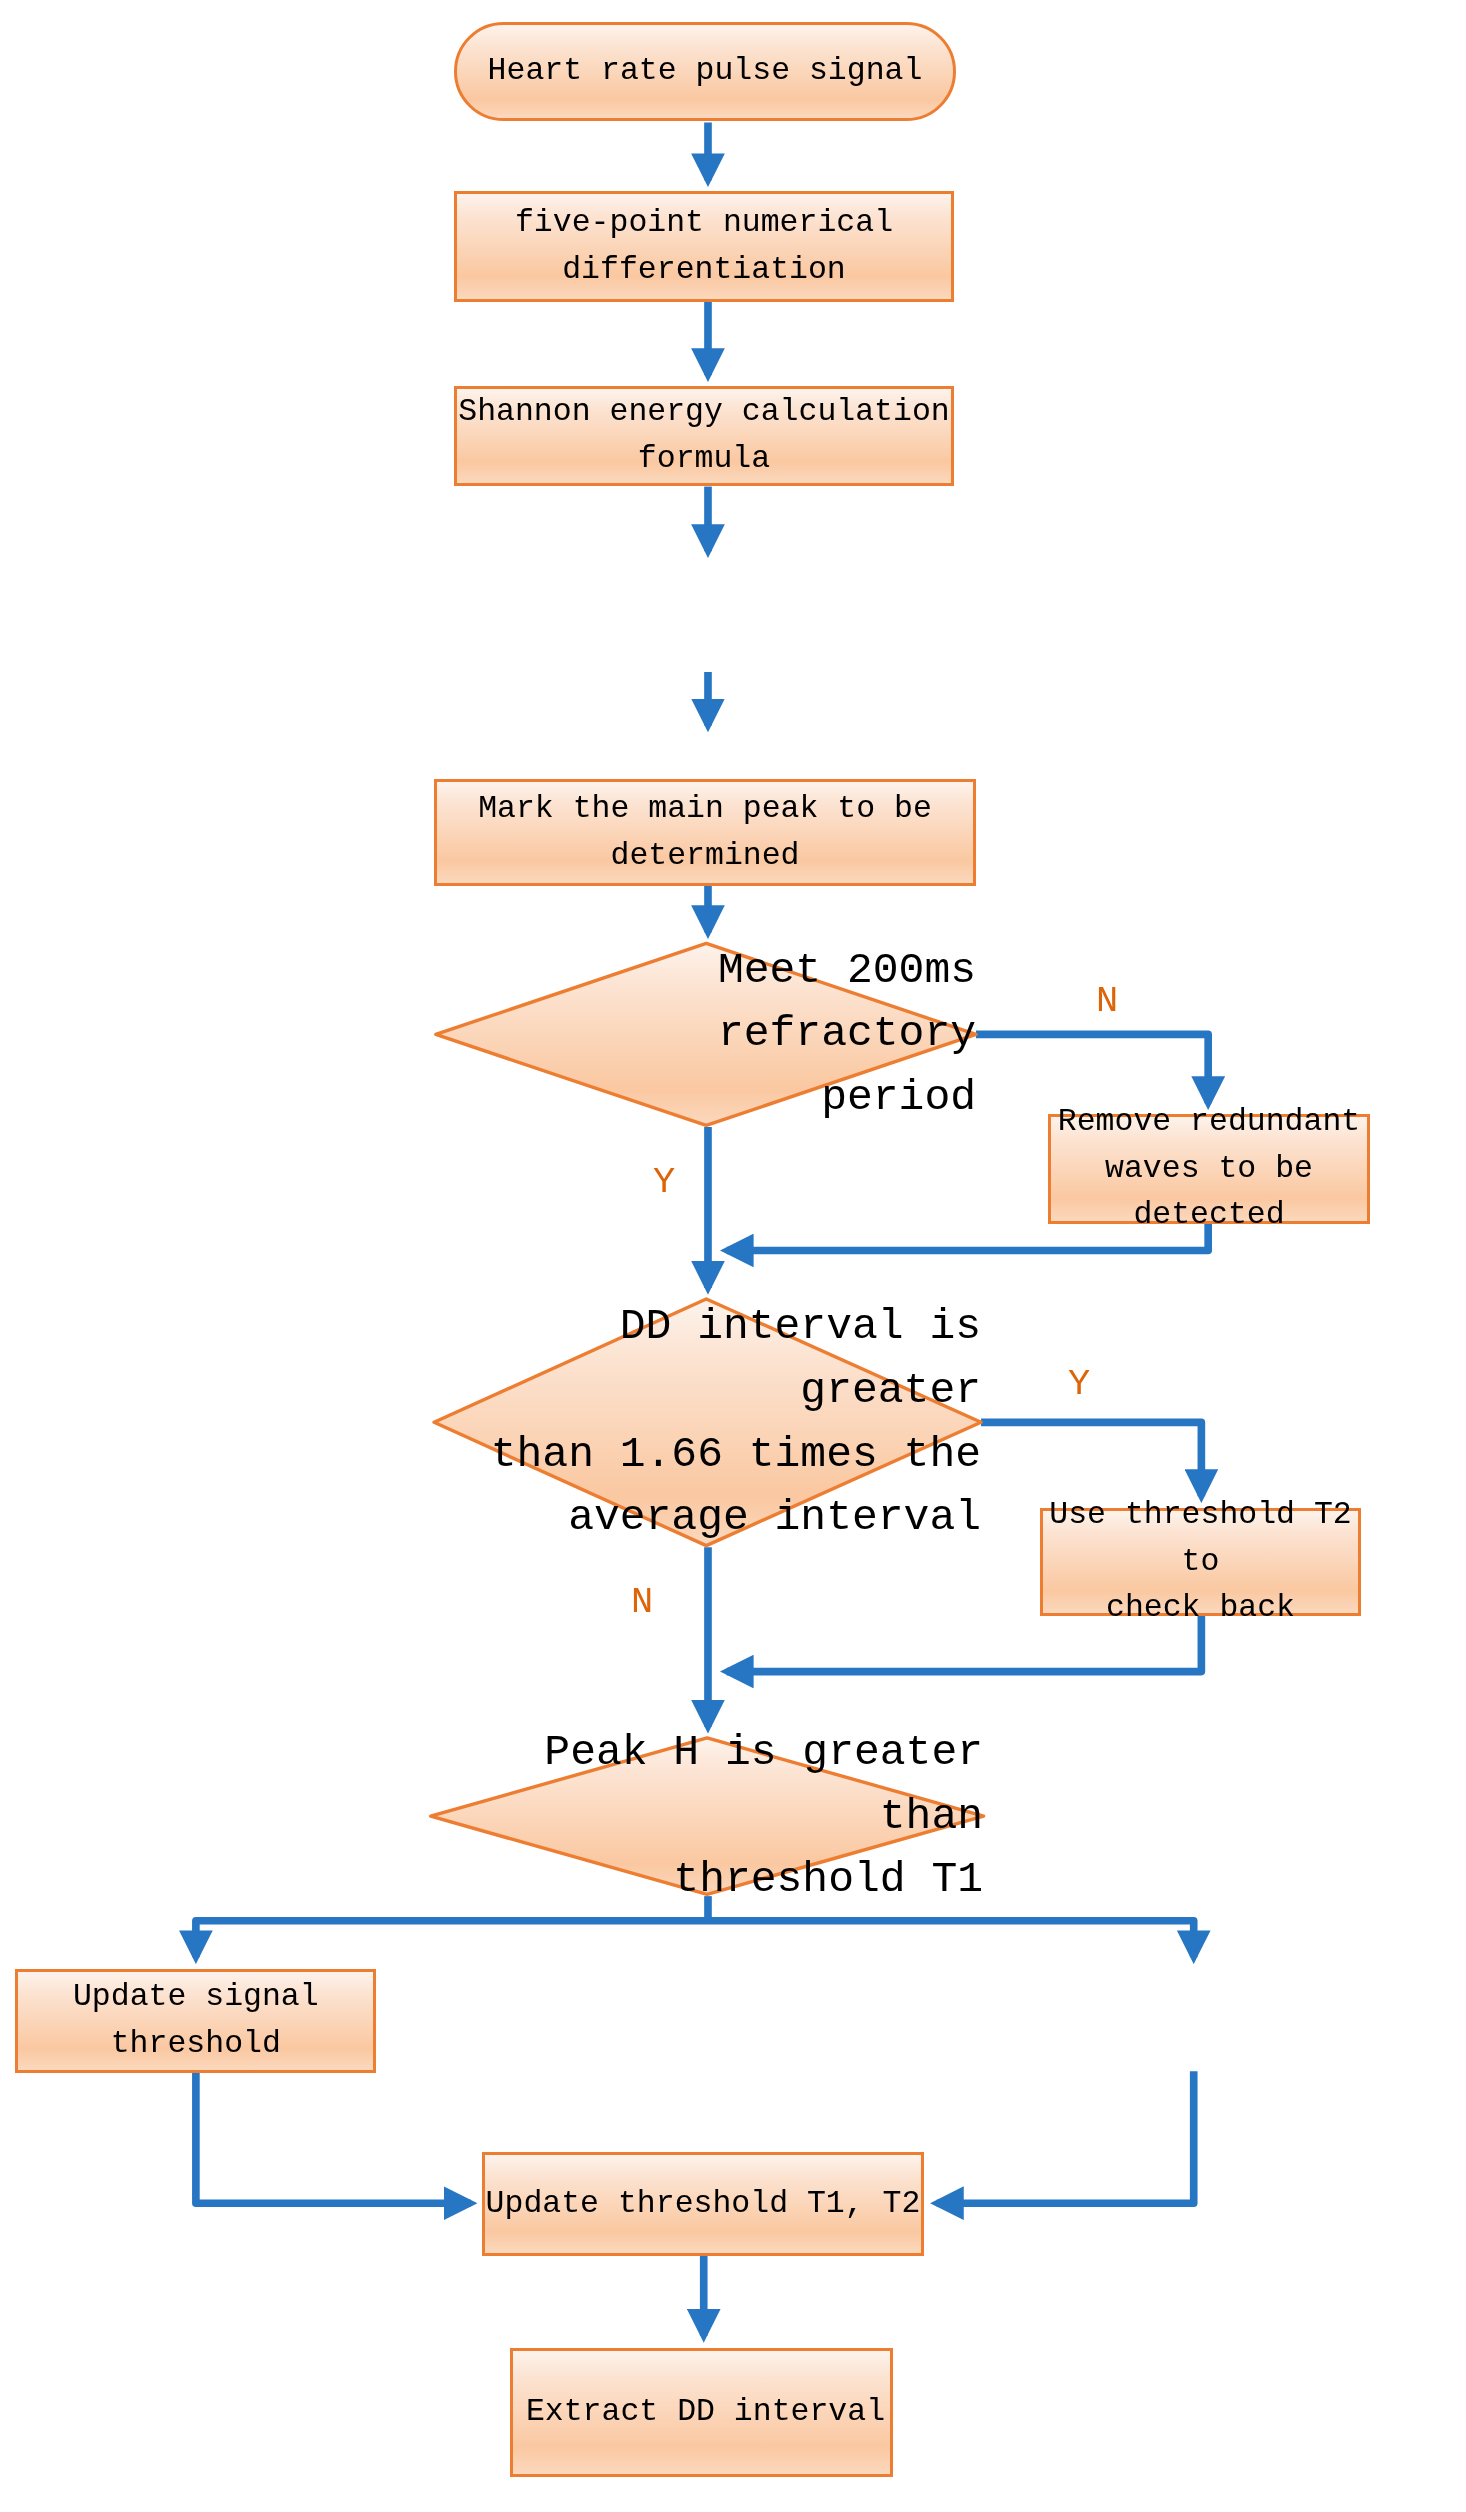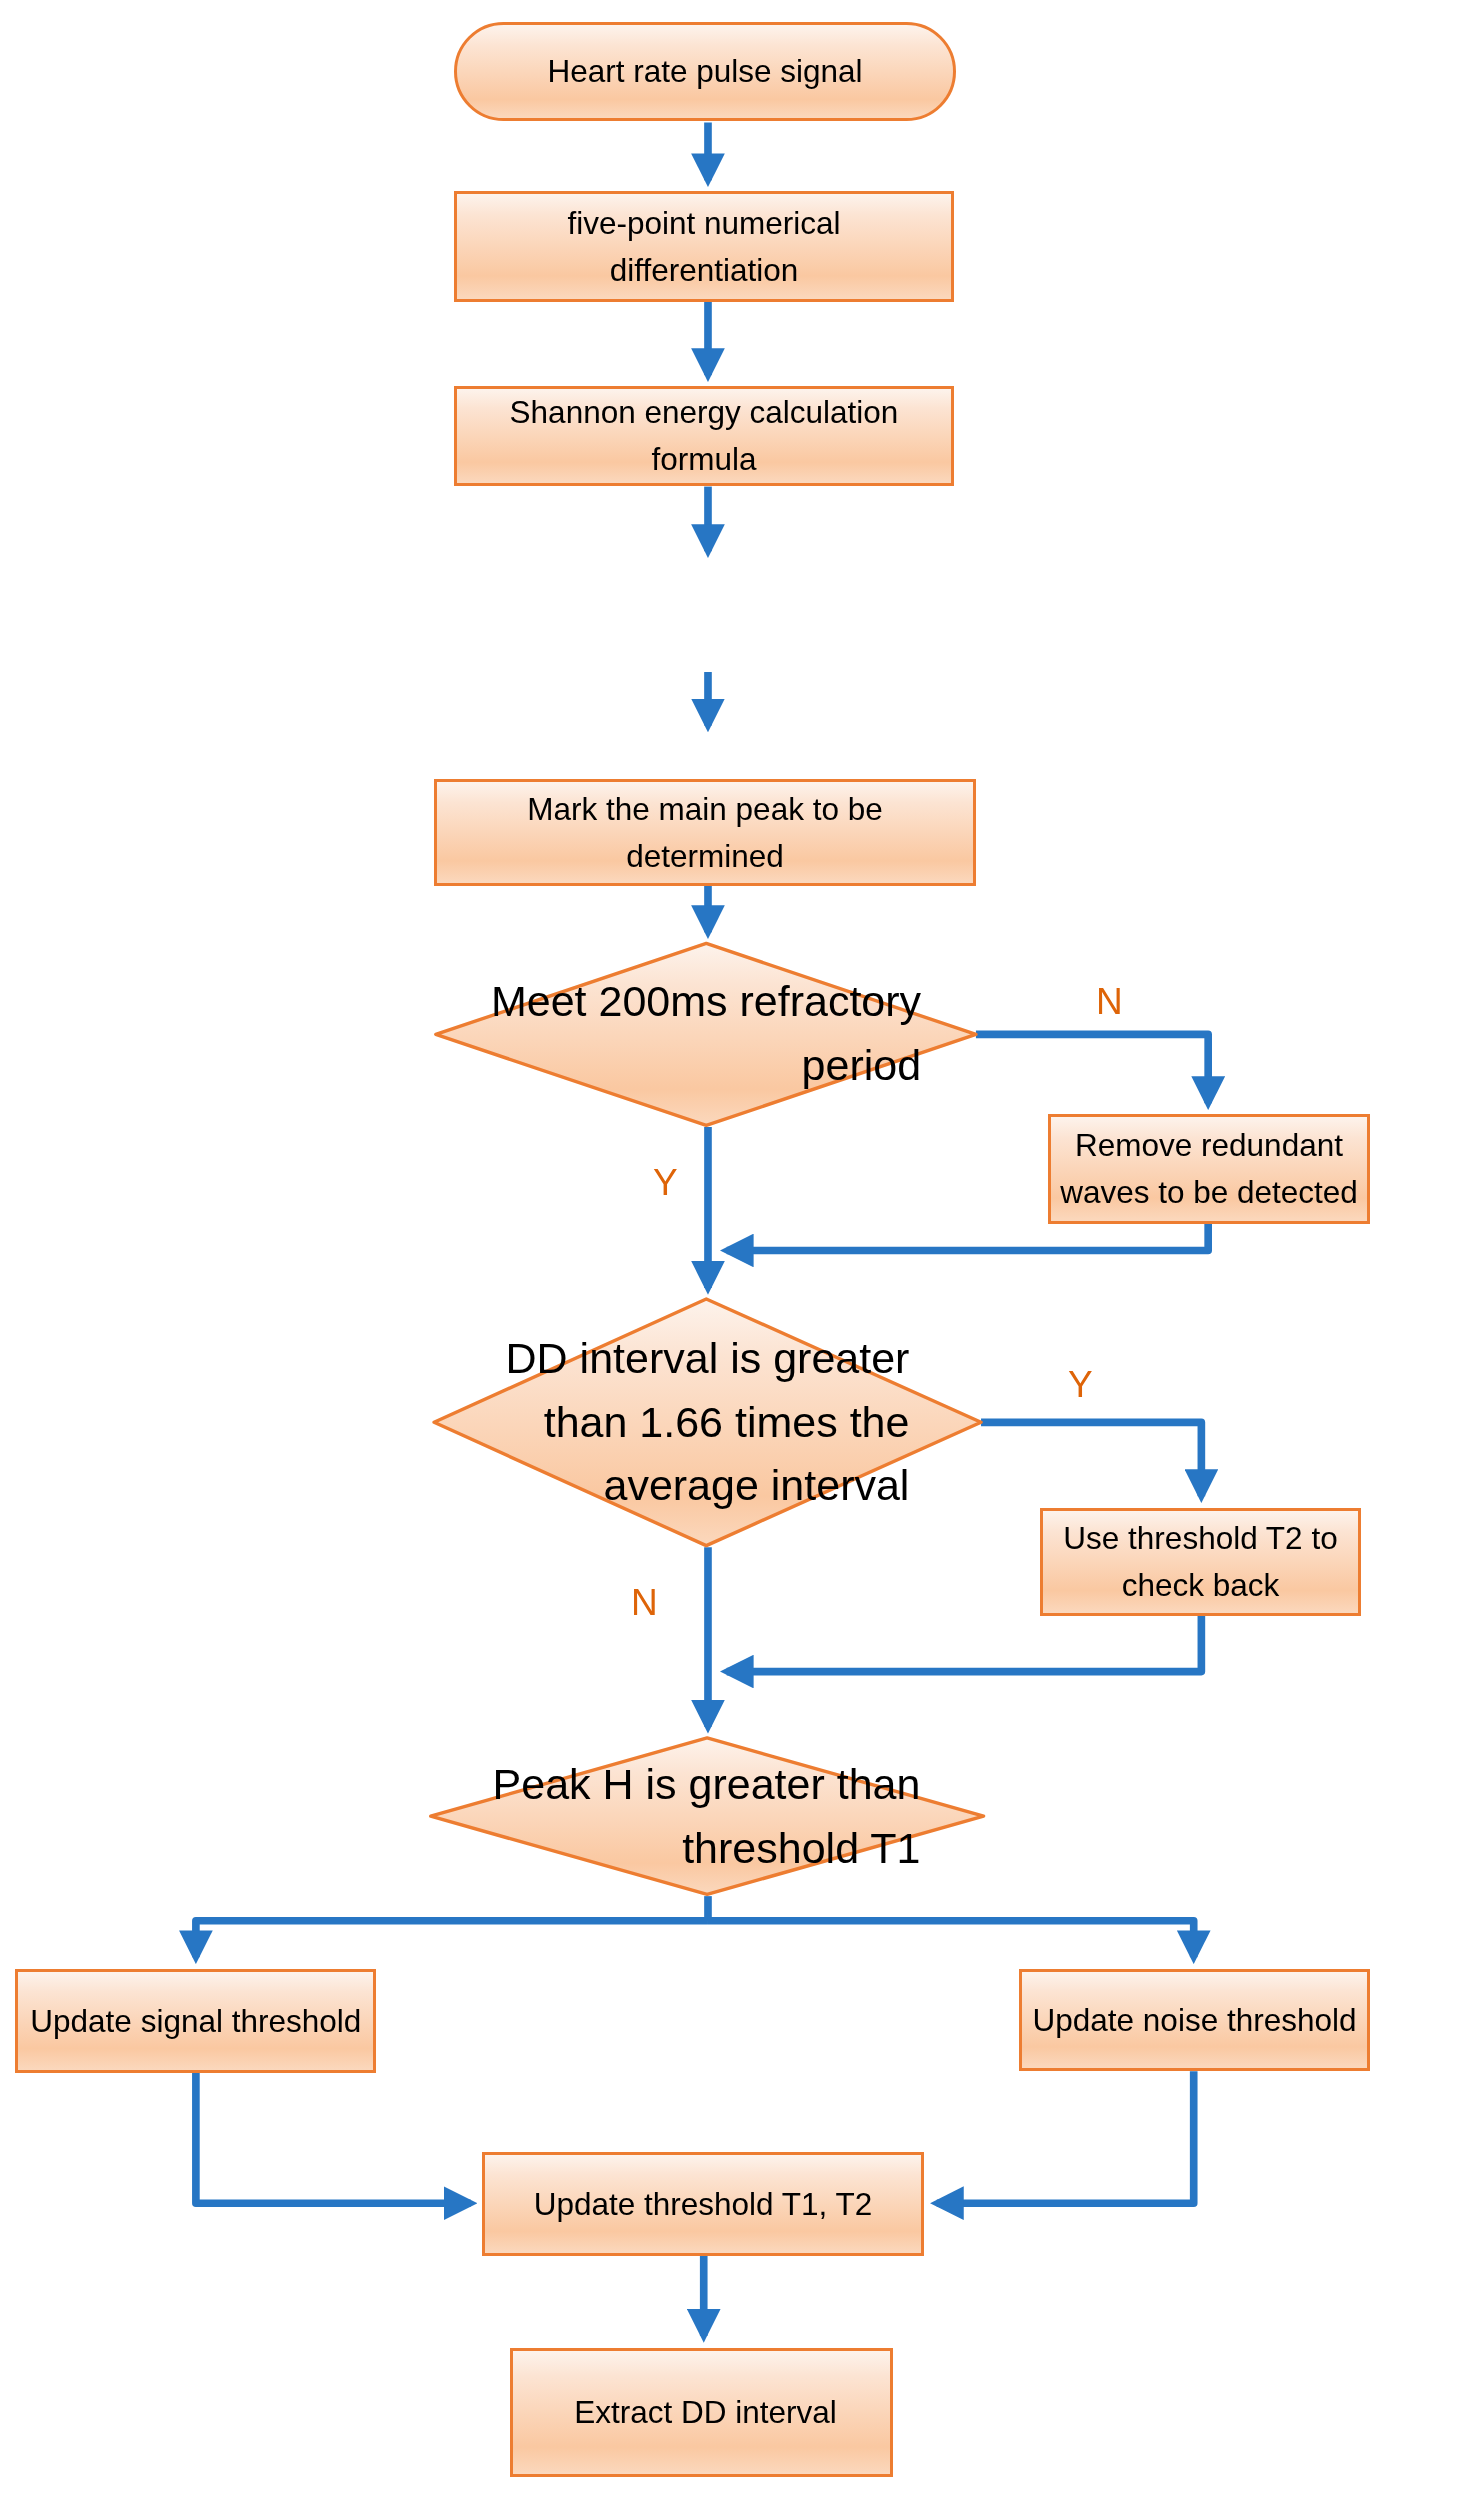--- a/index.html
+++ b/index.html
@@ -1,18 +1,18 @@
 <!DOCTYPE html>
 <html style="font-size:13.6px"><head>
 <meta charset="utf-8">
 <style>
   html,body{margin:0;padding:0;background:#ffffff;}
   .canvas{
     position:relative;width:1467px;height:2512px;background:#ffffff;
-    font-family:Liberation Sans, sans-serif;color:#000;overflow:hidden;
+    font-family:Liberation Mono, monospace;color:#000;overflow:hidden;
   }
   .wires{position:absolute;left:0;top:0;width:1467px;height:2512px;}
   .node{
     position:absolute;display:flex;align-items:center;justify-content:center;
     text-align:center;font-size:31.5px;line-height:1.48;white-space:pre-line;
     box-sizing:border-box;
   }
   .rect{
     border:3.4px solid #ED7D31;
     background:linear-gradient(180deg,#fdf3ec 0%,#fce4d3 20%,#fac8a1 78%,#fbd8bd 100%);
@@ -124,23 +124,20 @@
 
   <div class="node rect" style="left:1040px;top:1508px;width:321px;height:108px;">
     <span>Use threshold T2 to
 check back</span>
   </div>
 
   <div class="node rect" style="left:15.3px;top:1969px;width:361px;height:104px;">
     <span>Update signal threshold</span>
   </div>
 
-  <div class="node rect" style="left:1019px;top:1969px;width:351px;height:102px;">
-    <span>Update noise threshold</span>
-  </div>
 
   <div class="node rect" style="left:482px;top:2152px;width:442px;height:104px;">
     <span>Update threshold T1, T2</span>
   </div>
 
   <div class="node rect" style="left:510px;top:2348px;width:383px;height:129px;padding-left:8px;">
     <span>Extract DD interval</span>
   </div>
 
   <div class="branch" style="left:1096px;top:983px;">N</div>

